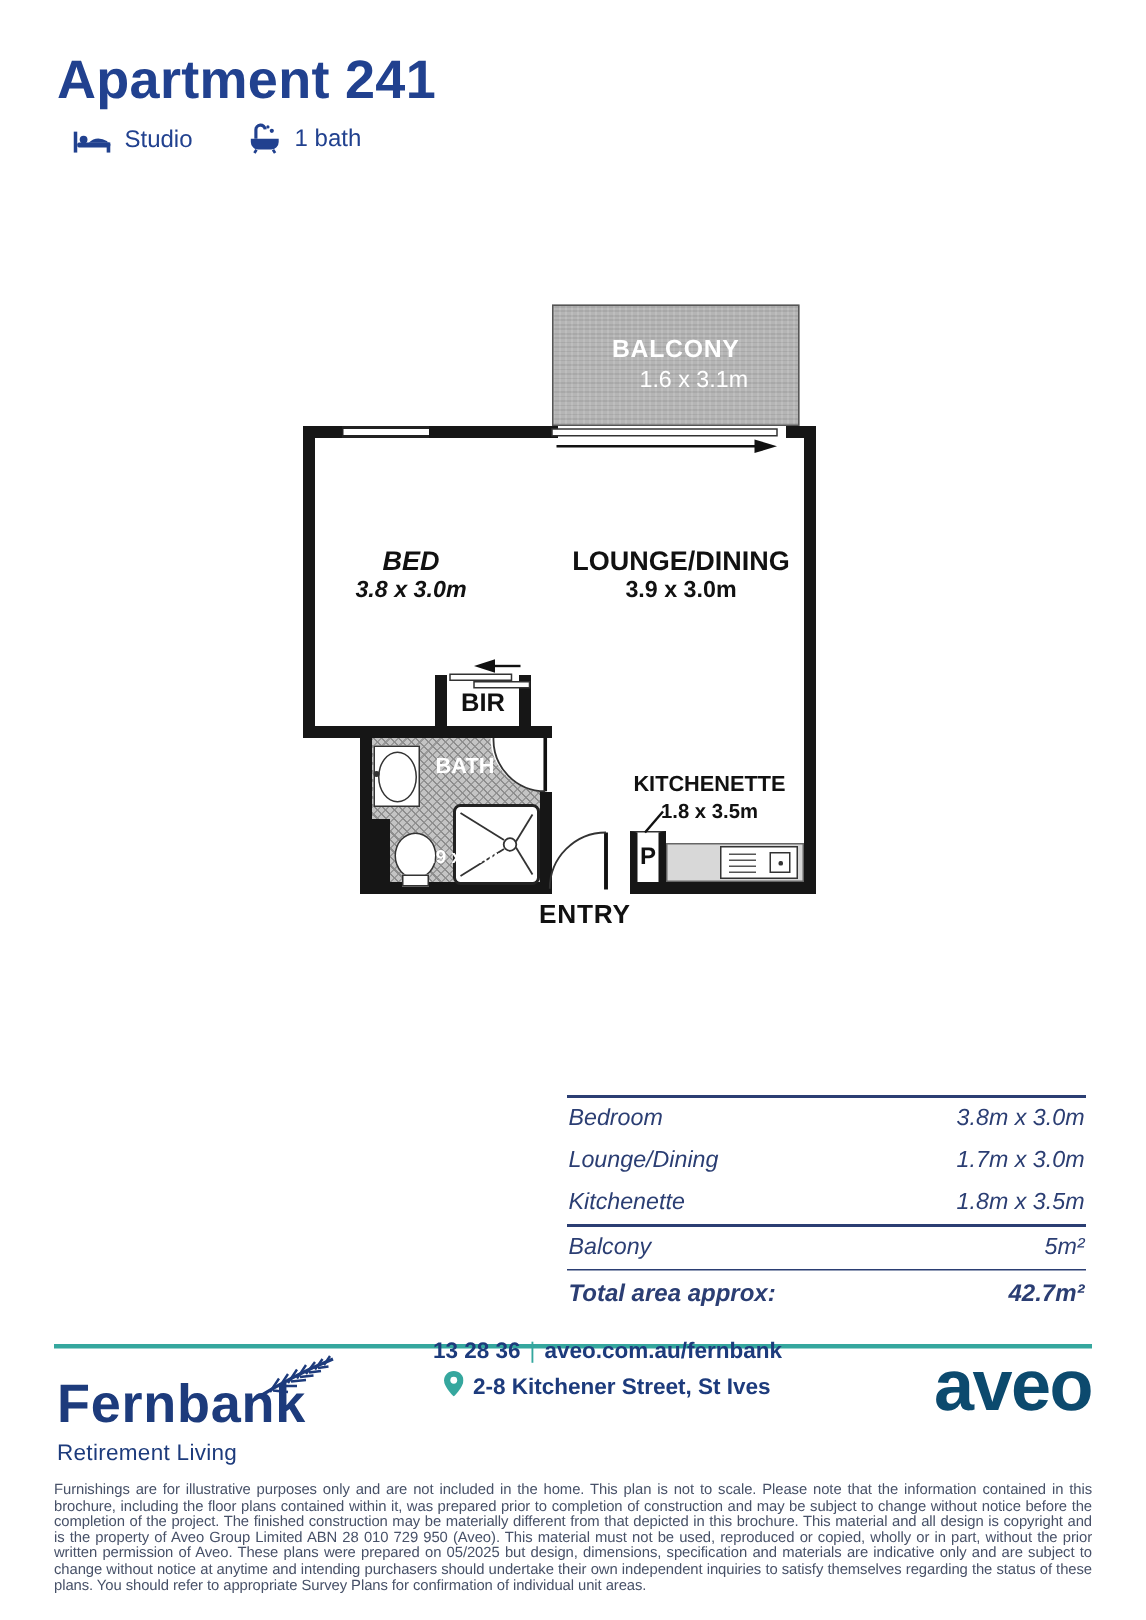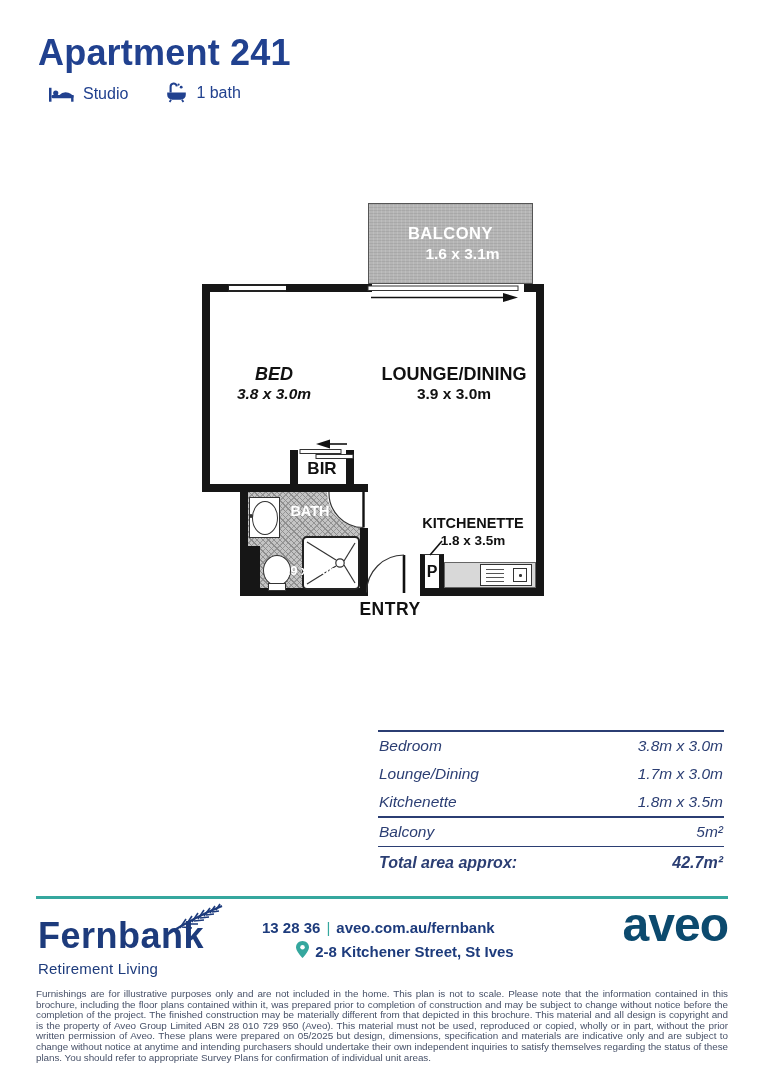--- a/index.html
+++ b/index.html
@@ -11,21 +11,21 @@
   .feature{display:flex;align-items:center;gap:9px;font-size:16px;}
   .feature svg{display:block;}
   
   .wall{position:absolute;background:#161616;}
   .balcony{position:absolute;left:368px;top:203px;width:165px;height:81px;box-sizing:border-box;
     background-color:#b5b5b5;
     background-image:repeating-linear-gradient(0deg,rgba(0,0,0,.07) 0 1px,transparent 1px 3px),
                      repeating-linear-gradient(90deg,rgba(255,255,255,.12) 0 1px,transparent 1px 4px);
     border:1px solid #555;display:flex;flex-direction:column;align-items:center;justify-content:center;}
   .balcony .rname{color:#fff;font-weight:700;font-size:16.5px;letter-spacing:.5px;}
-  .balcony .rdims{color:#fff;font-weight:700;font-size:15.5px;margin-top:2px;margin-left:24px;}
+  .balcony .rdims{color:#fff;font-weight:400;font-size:15.5px;margin-top:2px;margin-left:24px;}
   .window{position:absolute;left:228px;top:284px;width:60px;height:8px;background:#fff;box-sizing:border-box;
     border-top:2px solid #222;border-bottom:2px solid #222;border-left:1px solid #222;border-right:1px solid #222;}
   .bath-floor{position:absolute;left:248px;top:492px;width:112px;height:96px;
     background-color:#c4c4c4;
     background-image:repeating-linear-gradient(45deg,#8d8d8d 0 1px,transparent 1px 4px),
                      repeating-linear-gradient(135deg,#9a9a9a 0 1px,transparent 1px 4px);}
   .roomlabel{position:absolute;text-align:center;color:#111;font-weight:700;line-height:1.18;}
   .roomlabel .rname{display:block;}
   .roomlabel .rdims{display:block;}
   .lbl-bed{left:204px;top:364px;width:140px;font-size:18px;font-style:italic;}
@@ -60,21 +60,21 @@
   .area-table{position:absolute;left:378px;top:730px;width:346px;color:#2b3e73;border-top:2.5px solid #2b3e73;}
   .t-row{display:flex;justify-content:space-between;align-items:baseline;font-size:15.5px;padding:5px 1px;font-style:italic;}
   .t-row.balcony-row{border-top:2.5px solid #2b3e73;border-bottom:1.5px solid #2b3e73;}
   .t-row.total-row{font-weight:700;padding-top:7px;font-size:16px;}
   
   .teal-line{position:absolute;left:36px;top:896px;width:692px;height:3px;background:#35a79e;}
   .fernbank{position:absolute;left:38px;top:918px;color:#1d3b7c;}
   .fernbank .fb-name{font-size:36px;font-weight:600;letter-spacing:.5px;line-height:1;}
   .fernbank .fb-tag{font-size:15px;margin-top:6px;letter-spacing:.2px;}
   .fern-leaf{position:absolute;left:112px;top:-16px;}
-  .contact{position:absolute;left:262px;top:919px;width:286px;text-align:left;color:#1d3b7c;font-weight:700;font-size:15px;}
+  .contact{position:absolute;left:262px;top:892px;width:286px;text-align:center;color:#1d3b7c;font-weight:700;font-size:15px;}
   .contact .sep{color:#35a79e;font-weight:400;margin:0 6px;}
   .contact .line2{margin-top:5px;display:flex;align-items:center;justify-content:center;gap:6px;}
   .aveo{position:absolute;right:36px;top:901px;font-size:48px;font-weight:700;color:#0c4a6e;letter-spacing:-1px;line-height:1;}
   
   .disclaimer{position:absolute;left:36px;top:989px;width:692px;font-size:9.9px;line-height:10.6px;
     color:#475168;text-align:justify;letter-spacing:-.05px;}
 </style>
 </head>
 <body>
 

